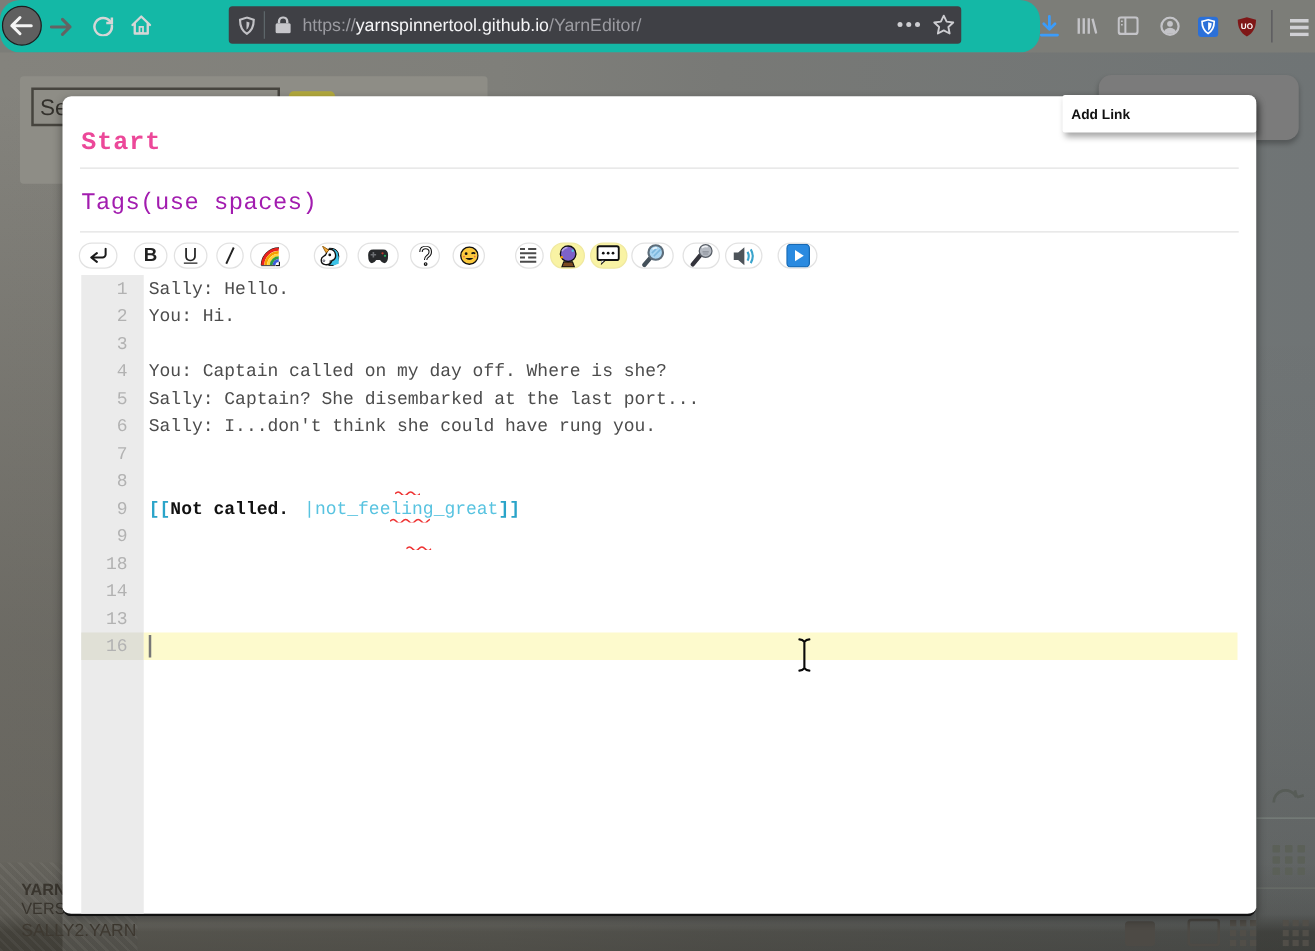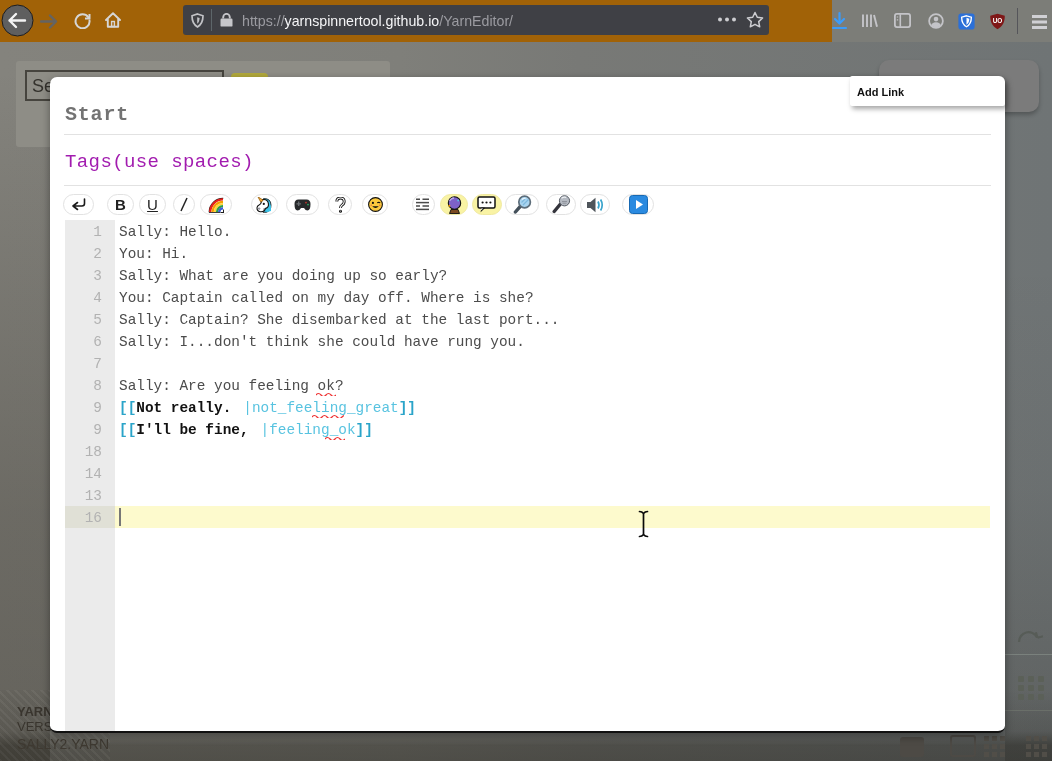--- a/index.html
+++ b/index.html
@@ -1,21 +1,21 @@
 <!DOCTYPE html>
 <html><head>
 <meta charset="utf-8">
 <style>
   * { margin:0; padding:0; box-sizing:border-box; }
   html,body { width:1052px; height:761px; overflow:hidden; }
   body { font-family:"Liberation Sans", sans-serif; position:relative; background:#7c7d78; }
   .abs { position:absolute; }
 
   
-  #chrome { position:absolute; left:0; top:0; width:832px; height:42px; background:#a16207; }
+  #chrome { position:absolute; left:0; top:0; width:832px; height:42px; background:#14b8a6;border-radius:16px; }
   #urlbar { position:absolute; left:183px; top:5px; width:586px; height:30px; background:#3f4045; border-radius:3px; }
   #urltext { position:absolute; left:59px; top:0; height:33px; line-height:33px; font-size:14.2px; letter-spacing:0; color:#9b9ba1; white-space:pre; }
   #urltext b { color:#f5f5f7; font-weight:normal; }
   .chromeicon { position:absolute; }
 
   
   #page { position:absolute; left:0; top:42px; width:1052px; height:719px;
           background:linear-gradient(90deg,#84837d 0%,#7f7f7a 38%,#787976 55%,#6f7475 100%); }
   #leftcol { position:absolute; left:0; top:0; width:50px; height:719px;
           background:linear-gradient(180deg,rgba(40,36,28,0) 4%,rgba(40,36,28,0.13) 35%,rgba(40,36,28,0.26) 65%,rgba(40,36,28,0.33) 95%); }
@@ -27,21 +27,21 @@
   #searchinput { position:absolute; left:9px; top:9px; width:199px; height:31px; border:2px solid #46443e; color:#33312c; font-size:18px; line-height:28px; padding-left:5px; overflow:hidden; }
   #searchbtn { position:absolute; left:215px; top:12px; width:37px; height:26px; background:#b2a93c; border-radius:4px; }
   #addpanel { position:absolute; left:879px; top:18px; width:160px; height:52px; background:#7b7b7b; border-radius:10px; box-shadow:0 3px 4px rgba(0,0,0,0.25); }
 
   
   .blt { position:absolute; color:#39352e; white-space:nowrap; }
 
   
   #modal { position:absolute; left:50px; top:77px; width:955px; height:656px; background:#ffffff;
            border-radius:7px; border-bottom:2px solid #111; box-shadow:0 3px 8px rgba(0,0,0,0.4); }
-  #title { position:absolute; left:15px; top:26px; font-family:"Liberation Mono", monospace; font-weight:bold; font-size:20px; color:#737373; letter-spacing:0.8px; }
+  #title { position:absolute; left:15px; top:26px; font-family:"Liberation Mono", monospace; font-weight:bold; font-size:20px; color:#ec4899; letter-spacing:0.8px; }
   .hr { position:absolute; left:14px; width:927px; height:1px; background:#e2e2e2; }
   #tags { position:absolute; left:15px; top:74px; font-family:"Liberation Mono", monospace; font-size:19px; color:#a21caf; letter-spacing:0.4px; }
 
   
   .tb { position:absolute; top:117px; height:21px; border:1.8px solid #e2e2e2; border-radius:10.5px; background:#fff; display:flex; align-items:center; justify-content:center; font-size:14px; color:#222; }
   .tb.yel { background:#f9f3a4; border-color:#f0e9a0; }
 
   
   #editor { position:absolute; left:0px; top:143px; width:955px; height:511px; overflow:hidden; }
   #gutter { position:absolute; left:15px; top:0; width:50px; height:511px; background:#ebebeb; }
@@ -345,27 +345,24 @@
     <div class="ln" style="top:155px">8</div>
     <div class="ln" style="top:177px">9</div>
     <div class="ln" style="top:199px">9</div>
     <div class="ln" style="top:221px">18</div>
     <div class="ln" style="top:243px">14</div>
     <div class="ln" style="top:265px">13</div>
     <div class="ln" style="top:287px">16</div>
 
     <div class="cl" style="top:1px">Sally: Hello.</div>
     <div class="cl" style="top:23px">You: Hi.</div>
-    <div class="cl" style="top:45px">Sally: What are you doing up so early?</div>
     <div class="cl" style="top:67px">You: Captain called on my day off. Where is she?</div>
     <div class="cl" style="top:89px">Sally: Captain? She disembarked at the last port...</div>
     <div class="cl" style="top:111px">Sally: I...don't think she could have rung you.</div>
-    <div class="cl" style="top:155px">Sally: Are you feeling ok?</div>
-    <div class="cl" style="top:177px"><span class="br">[[</span><span class="lt">Not really.</span><span class="nn">|not_feeling_great</span><span class="br">]]</span></div>
-    <div class="cl" style="top:199px"><span class="br">[[</span><span class="lt">I'll be fine,</span><span class="nn">|feeling_ok</span><span class="br">]]</span></div>
+    <div class="cl" style="top:177px"><span class="br">[[</span><span class="lt">Not called.</span><span class="nn">|not_feeling_great</span><span class="br">]]</span></div>
 
     <svg class="abs" style="left:266px;top:172px" width="20" height="4" viewBox="0 0 20 4">
       <path d="M0 3 Q2.5 0 5 3 T10 3 T15 3 T20 3" stroke="#e33" stroke-width="1.2" fill="none"></path>
     </svg>
     <svg class="abs" style="left:262px;top:194px" width="32" height="4" viewBox="0 0 32 4">
       <path d="M0 3 Q2.5 0 5 3 T10 3 T15 3 T20 3 T25 3 T30 3 T35 3" stroke="#e33" stroke-width="1.2" fill="none"></path>
     </svg>
     <svg class="abs" style="left:275px;top:216px" width="20" height="4" viewBox="0 0 20 4">
       <path d="M0 3 Q2.5 0 5 3 T10 3 T15 3 T20 3" stroke="#e33" stroke-width="1.2" fill="none"></path>
     </svg>

